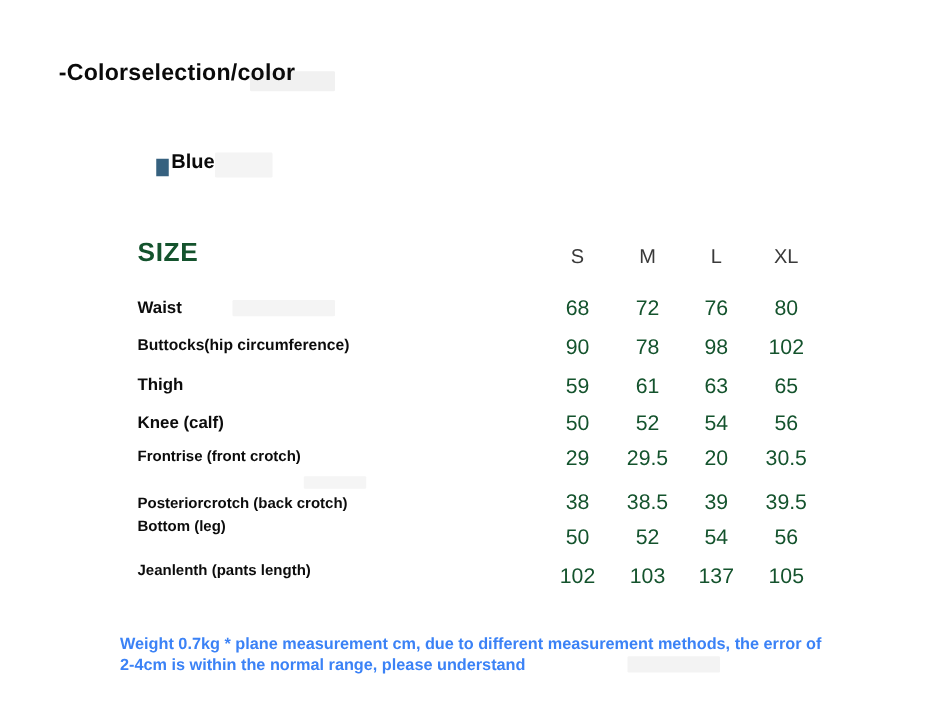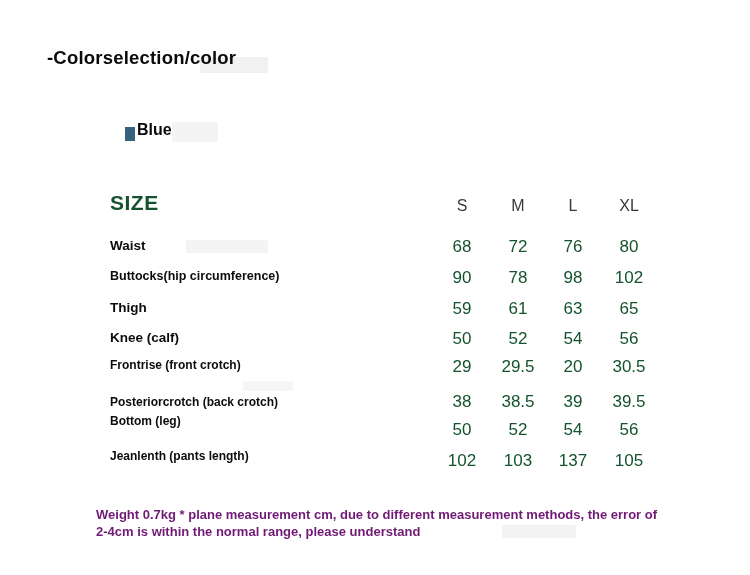--- a/index.html
+++ b/index.html
@@ -77,21 +77,21 @@
   .r-knee     { top: 329px; }
   .r-front    { top: 357px; }
   .r-post     { top: 392px; }
   .r-post-b   { top: 420px; }
   .r-jean     { top: 448px; }
   .r-jean .cell { top: 3px; }
 
   .footer {
     left: 96px; top: 506px; width: 565px;
     font-size: 13px; font-weight: 700; line-height: 17px;
-    color: #701a75;
+    color: #3b82f6;
   }
 </style>
 </head>
 <body>
 
 <div class="canvas">
 
   <div class="artifact a1"></div>
   <div class="artifact a2"></div>
   <div class="artifact a3"></div>

